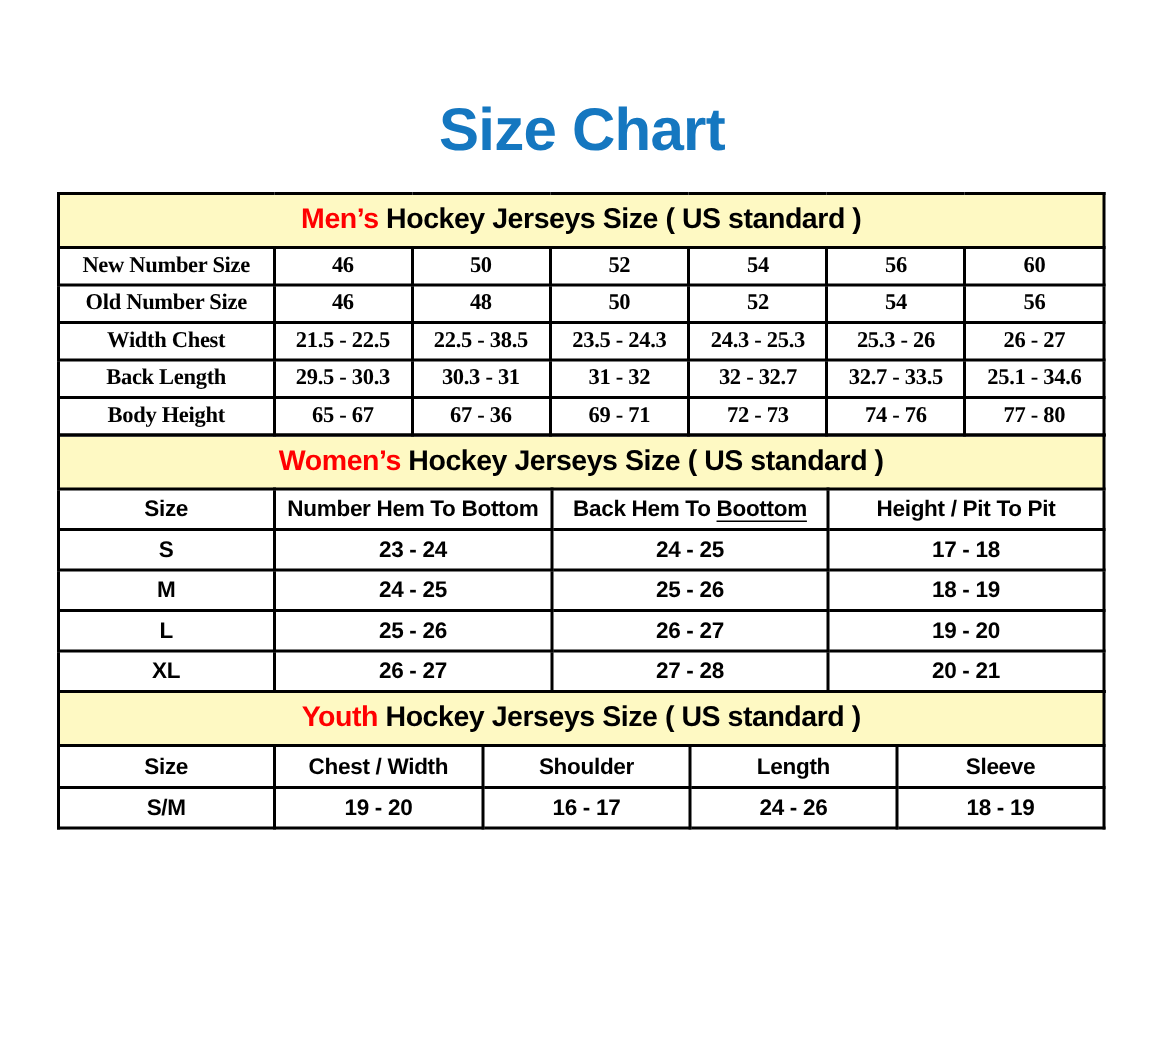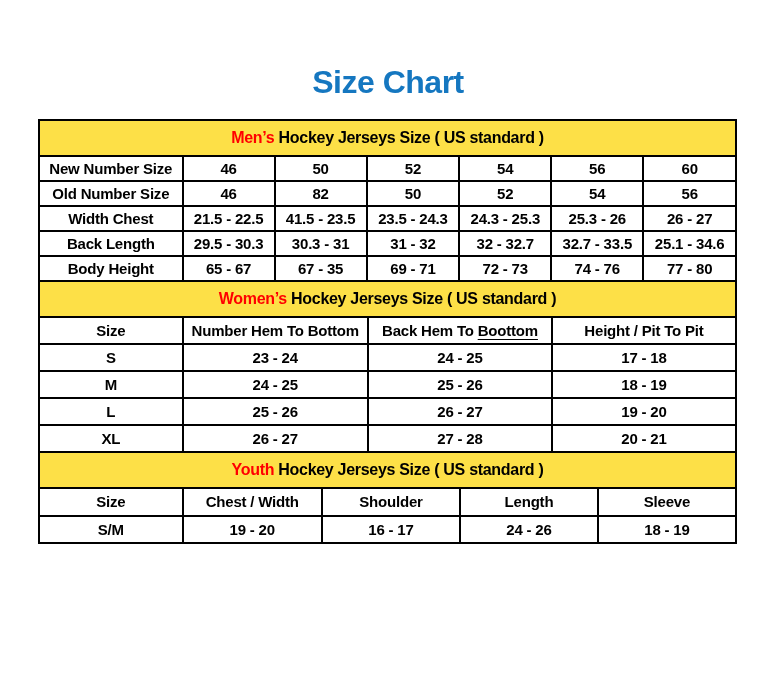--- a/index.html
+++ b/index.html
@@ -10,21 +10,21 @@
   body {
     width: 776px;
     height: 692px;
     font-family: "Liberation Sans", sans-serif;
     color: #000000;
     overflow: hidden;
   }
   .page-title {
     margin: 64px 0 0 0;
     text-align: center;
-    font-size: 32px;
+    font-size: 40px;
     font-weight: bold;
     line-height: 1.15;
     color: #1577c0;
     letter-spacing: -0.5px;
   }
   .tables-wrap {
     width: 699px;
     margin: 18px 0 0 38px;
   }
   table.size-table {
@@ -41,31 +41,31 @@
     text-align: center;
     vertical-align: middle;
     font-weight: bold;
     font-size: 15px;
     letter-spacing: -0.2px;
     padding: 0 2px;
     overflow: hidden;
     white-space: nowrap;
   }
   tr.band-row td {
-    background: #fde047;
-    font-size: 16px;
+    background: #fef9c3;
+    font-size: 19px;
     height: 34px;
     letter-spacing: -0.3px;
     margin-top: 32px;
   }
   tr.band-row .band-highlight {
     color: #ff0000;
   }
   .t-mens tr.head-row td   { height: 25px; }
-  .t-mens tr.data-row td   { height: 23px; }
+  .t-mens tr.data-row td   { height: 23px; font-family: Liberation Serif, serif; }
   .t-womens tr.head-row td { height: 25px; }
   .t-womens tr.data-row td { height: 25px; }
   .t-youth tr.head-row td  { height: 26px; }
   .t-youth tr.data-row td  { height: 25px; text-align: center; }
   .squiggle {
     text-decoration-line: underline;
     text-decoration-style: wavy;
     text-decoration-color: #cc0000;
     text-decoration-thickness: 1px;
     text-underline-offset: 3px;
@@ -98,48 +98,48 @@
           <td>46</td>
           <td>50</td>
           <td>52</td>
           <td>54</td>
           <td>56</td>
           <td>60</td>
         </tr>
         <tr class="data-row">
           <td>Old Number Size</td>
           <td>46</td>
-          <td>82</td>
+          <td>48</td>
           <td>50</td>
           <td>52</td>
           <td>54</td>
           <td>56</td>
         </tr>
         <tr class="data-row">
           <td>Width Chest</td>
           <td>21.5 - 22.5</td>
-          <td>41.5 - 23.5</td>
+          <td>22.5 - 38.5</td>
           <td>23.5 - 24.3</td>
           <td>24.3 - 25.3</td>
           <td>25.3 - 26</td>
           <td>26 - 27</td>
         </tr>
         <tr class="data-row">
           <td>Back Length</td>
           <td>29.5 - 30.3</td>
           <td>30.3 - 31</td>
           <td>31 - 32</td>
           <td>32 - 32.7</td>
           <td>32.7 - 33.5</td>
           <td>25.1 - 34.6</td>
         </tr>
         <tr class="data-row">
           <td>Body Height</td>
           <td>65 - 67</td>
-          <td>67 - 35</td>
+          <td>67 - 36</td>
           <td>69 - 71</td>
           <td>72 - 73</td>
           <td>74 - 76</td>
           <td>77 - 80</td>
         </tr>
       </tbody>
     </table>
     <table class="size-table t-womens">
       <colgroup>
         <col style="width: 20.6%;">

